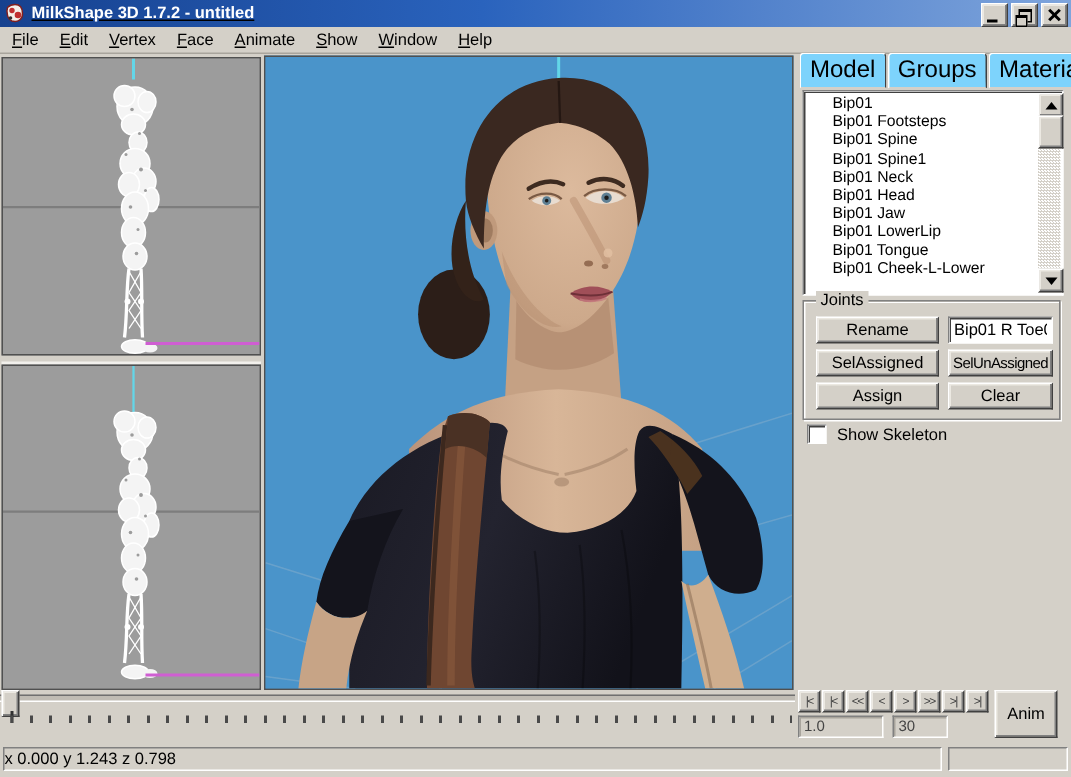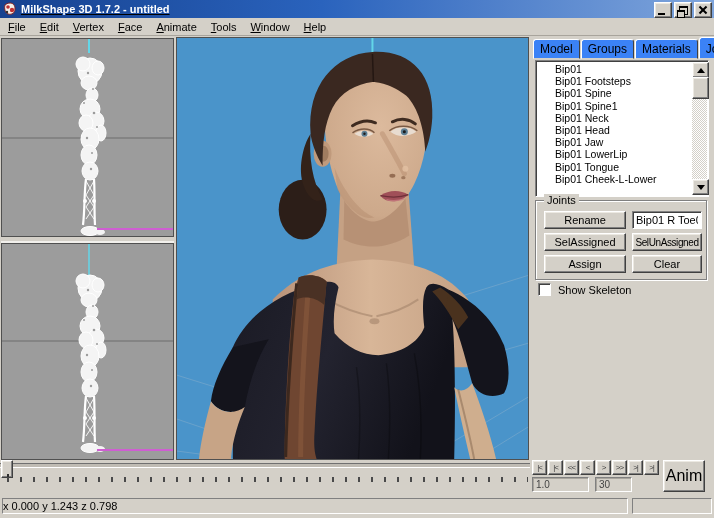--- a/index.html
+++ b/index.html
@@ -37,22 +37,22 @@
   
   .vp{position:absolute;border:1px solid #505050;box-sizing:border-box;background:#9c9c9c;}
   #vp-top{left:1px;top:38px;width:173px;height:199px;}
   #vp-bottom{left:1px;top:243px;width:173px;height:217px;box-shadow:0 -2px 0 #f2f0ec;}
   #vp-3d{left:176px;top:37px;width:353px;height:423px;background:#4a94ca;}
   .vp svg{display:block;width:100%;height:100%;}
 
   
   #panel{position:absolute;left:530px;top:37px;width:184px;height:423px;background:#d4d0c8;}
   #tabs{position:absolute;left:3px;top:3px;display:flex;align-items:flex-end;height:19px;}
-  .tab{background:#3b82f6;border:1px solid;border-color:#fff #404040 #d4d0c8 #fff;
-       border-radius:3px 3px 0 0;padding:2px 6px 2px 6px;font-size:12px;margin-right:1px;position:relative;}
+  .tab{background:#7dd3fc;border:1px solid;border-color:#fff #404040 #d4d0c8 #fff;
+       border-radius:3px 3px 0 0;padding:2px 6px 2px 6px;font-size:16px;margin-right:1px;position:relative;}
   .tab.active{padding-top:4px;z-index:2;box-shadow:inset -1px 0 0 #808080;}
 
   #jointlist{position:absolute;left:5px;top:23px;width:174px;height:137px;box-sizing:border-box;}
   #jointrows{position:absolute;left:2px;top:2px;right:17px;bottom:2px;overflow:hidden;}
   .lrow{height:12.2px;line-height:12.2px;font-size:10.5px;white-space:nowrap;padding-left:17px;}
   .scrollbar{position:absolute;right:1px;top:1px;bottom:1px;width:15px;
      background:repeating-conic-gradient(#fff 0 25%,#d4d0c8 0 50%) 0 0/2px 2px;}
   .sbtn{position:absolute;left:0;width:15px;height:14px;}
   .arr{position:absolute;left:4px;width:0;height:0;border-left:4px solid transparent;border-right:4px solid transparent;}
   .arr.up{top:5px;border-bottom:5px solid #000;}
@@ -75,21 +75,21 @@
           border-top:1px solid #707070;border-bottom:1px solid #fff;background:#c0bcb4;}
   #tthumb{position:absolute;left:1px;top:-4px;width:10px;height:16px;}
   #ticks{position:absolute;left:7px;top:17px;width:521px;height:5px;
      background:repeating-linear-gradient(90deg,#4a4a4a 0 2px,transparent 2px 13px);}
   #tick0{position:absolute;left:7px;top:14px;width:2px;height:8px;background:#303030;}
   .tpbtn{position:absolute;top:0px;width:15px;height:15px;font-size:8px;letter-spacing:-1px;
          color:#404040;text-align:center;line-height:13px;}
   .ffield{position:absolute;top:17px;height:15px;box-sizing:border-box;background:#d4d0c8;
       border:1px solid;border-color:#808080 #fff #fff #808080;box-shadow:inset 1px 1px 0 #a8a49c;
       font-size:10px;color:#444;padding:1px 3px;font-family:inherit;}
-  #animbtn{position:absolute;left:663px;top:0px;width:42px;height:32px;font-size:16px;}
+  #animbtn{position:absolute;left:663px;top:0px;width:42px;height:32px;font-size:11px;}
 
   
   #statusbar{position:absolute;left:0;top:494px;width:714px;height:24px;background:#d4d0c8;}
   .sfield{position:absolute;top:4px;height:16px;background:#d4d0c8;
       border:1px solid;border-color:#808080 #fff #fff #808080;
       font-size:11px;line-height:15px;padding:0 0;box-sizing:border-box;white-space:nowrap;}
 </style>
 </head>
 <body>
 
@@ -115,21 +115,21 @@
         </span>
     </span>
   </div>
 
   <div id="menubar">
     <span class="menu-item">File</span>
     <span class="menu-item">Edit</span>
     <span class="menu-item">Vertex</span>
     <span class="menu-item">Face</span>
     <span class="menu-item">Animate</span>
-    <span class="menu-item">Tools</span>
+    <span class="menu-item">Show</span>
     <span class="menu-item">Window</span>
     <span class="menu-item">Help</span>
   </div>
 
   <svg width="0" height="0" style="position:absolute">
     <defs>
       <g id="wirefig">
         <g fill="#f4f4f4" stroke="#ffffff" stroke-width="1">
           <ellipse cx="88" cy="28" rx="12" ry="13"></ellipse>
             <ellipse cx="81" cy="21" rx="7" ry="7"></ellipse>

